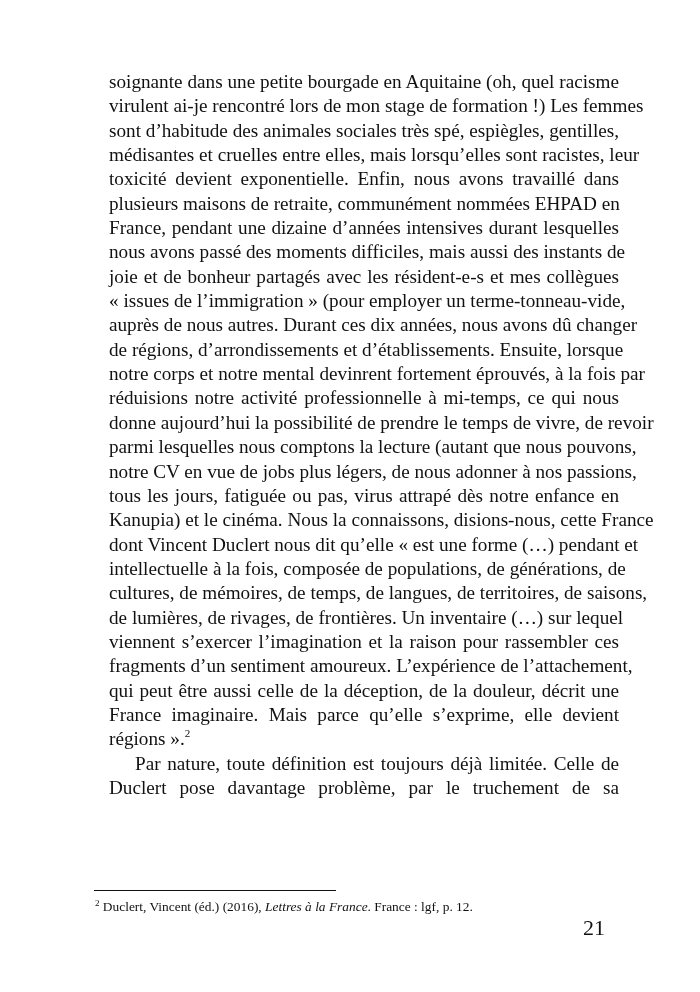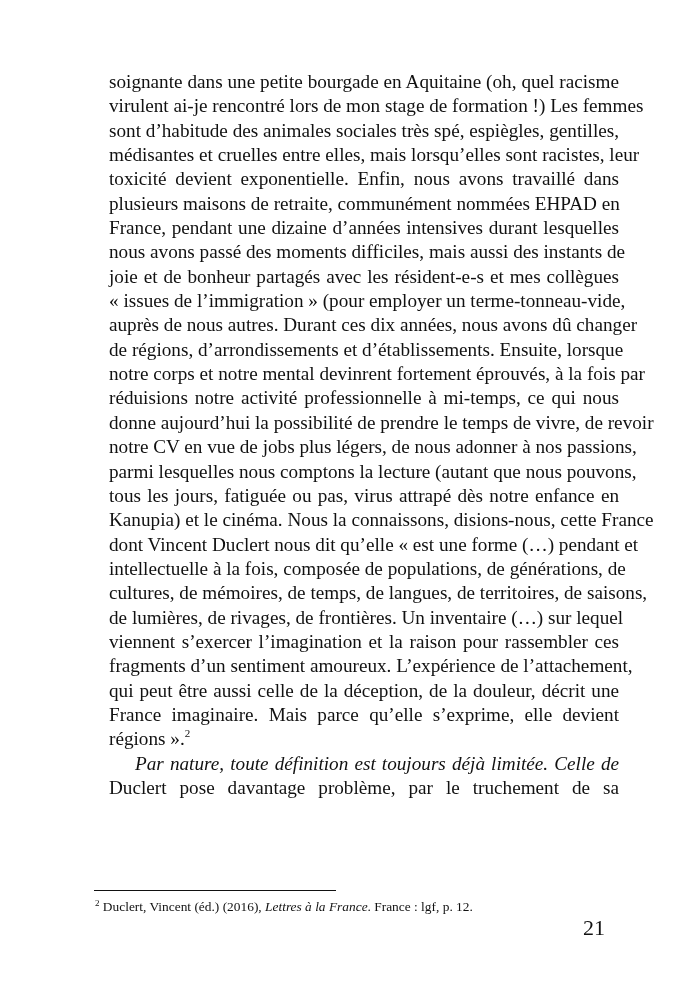--- a/index.html
+++ b/index.html
@@ -36,21 +36,20 @@
       text-align-last: justify;
       white-space: nowrap;
       height: 24.35px;
       overflow: visible;
     }
     .line.last {
       text-align-last: left;
     }
     .line.indent {
       padding-left: 26px;
-      font-style: italic;
     }
     sup.fnref {
       font-size: 11px;
       vertical-align: 8px;
       line-height: 0;
     }
     .footnote-rule {
       position: absolute;
       left: 94px;
       top: 890px;
@@ -99,22 +98,22 @@
     <span class="line">plusieurs maisons de retraite, communément nommées EHPAD en</span>
     <span class="line">France, pendant une dizaine d’années intensives durant lesquelles</span>
     <span class="line">nous avons passé des moments difficiles, mais aussi des instants de</span>
     <span class="line">joie et de bonheur partagés avec les résident-e-s et mes collègues</span>
     <span class="line">« issues de l’immigration » (pour employer un terme-tonneau-vide,</span>
     <span class="line">auprès de nous autres. Durant ces dix années, nous avons dû changer</span>
     <span class="line">de régions, d’arrondissements et d’établissements. Ensuite, lorsque</span>
     <span class="line">notre corps et notre mental devinrent fortement éprouvés, à la fois par</span>
     <span class="line">réduisions notre activité professionnelle à mi-temps, ce qui nous</span>
     <span class="line">donne aujourd’hui la possibilité de prendre le temps de vivre, de revoir</span>
+    <span class="line">parmi lesquelles nous comptons la lecture (autant que nous pouvons,</span>
     <span class="line">notre CV en vue de jobs plus légers, de nous adonner à nos passions,</span>
-    <span class="line">parmi lesquelles nous comptons la lecture (autant que nous pouvons,</span>
     <span class="line">tous les jours, fatiguée ou pas, virus attrapé dès notre enfance en</span>
     <span class="line">Kanupia) et le cinéma. Nous la connaissons, disions-nous, cette France</span>
     <span class="line">dont Vincent Duclert nous dit qu’elle « est une forme (…) pendant et</span>
     <span class="line">intellectuelle à la fois, composée de populations, de générations, de</span>
     <span class="line">cultures, de mémoires, de temps, de langues, de territoires, de saisons,</span>
     <span class="line">de lumières, de rivages, de frontières. Un inventaire (…) sur lequel</span>
     <span class="line">viennent s’exercer l’imagination et la raison pour rassembler ces</span>
     <span class="line">fragments d’un sentiment amoureux. L’expérience de l’attachement,</span>
     <span class="line">qui peut être aussi celle de la déception, de la douleur, décrit une</span>
     <span class="line">France imaginaire. Mais parce qu’elle s’exprime, elle devient</span>

